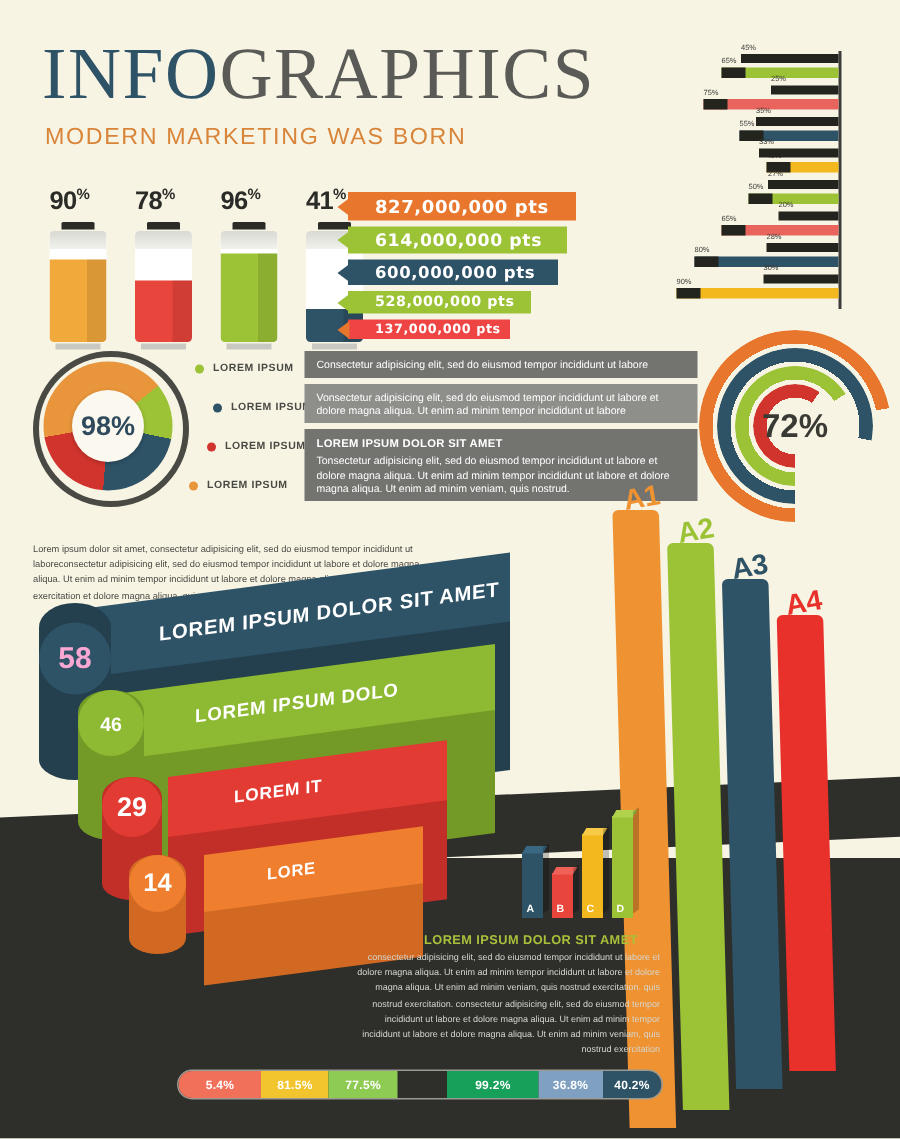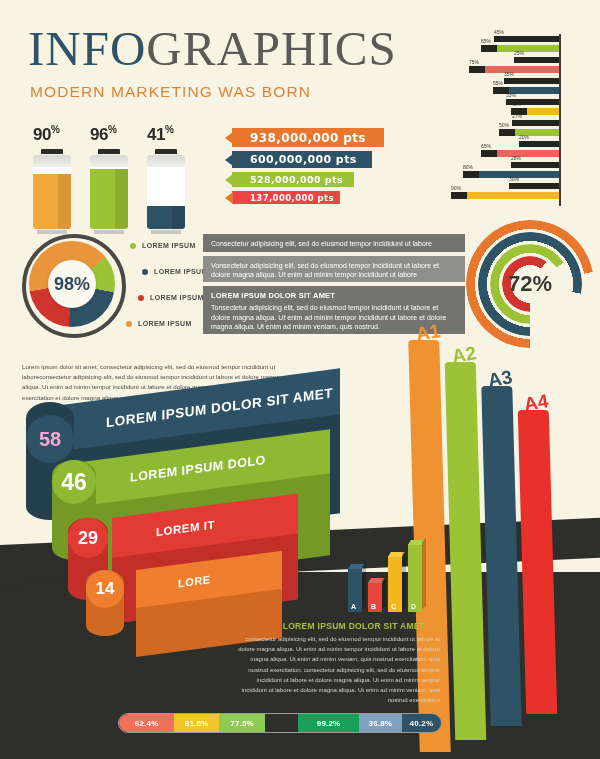--- a/index.html
+++ b/index.html
@@ -163,40 +163,51 @@
   <div class="abs" id="batteries" style="left:33px;top:124px;display:flex;gap:19px;">
       <div class="batt-wrap">
         <div class="batt-pct">90<sup>%</sup></div>
         <div class="batt-cap"></div>
         <div class="batt-body">
           <div class="batt-fill" style="height:74%;background:#f2a93b;"></div>
         </div>
         <div class="batt-foot"></div>
       </div>
       <div class="batt-wrap">
+        <div class="batt-pct">78<sup>%</sup></div>
+        <div class="batt-cap"></div>
+        <div class="batt-body">
+          <div class="batt-fill" style="height:56%;background:#e8453c;"></div>
+        </div>
+        <div class="batt-foot"></div>
+      </div>
+      <div class="batt-wrap">
         <div class="batt-pct">96<sup>%</sup></div>
         <div class="batt-cap"></div>
         <div class="batt-body">
           <div class="batt-fill" style="height:80%;background:#9cc236;"></div>
         </div>
         <div class="batt-foot"></div>
       </div>
       <div class="batt-wrap">
         <div class="batt-pct">41<sup>%</sup></div>
         <div class="batt-cap"></div>
         <div class="batt-body">
           <div class="batt-fill" style="height:30%;background:#2e5266;"></div>
         </div>
         <div class="batt-foot"></div>
       </div>
     </div>
 
   <div class="abs" id="pointbars" style="left:232px;top:128px;">
       <div class="ptbar" style="width: 152px; height: 19px; background: rgb(232, 118, 44); color: rgb(232, 118, 44); font-size: 12px; margin-bottom: 4px;">
-        <span style="color:#fff;">938,000,000 pts</span>
+        <span style="color:#fff;">827,000,000 pts</span>
+      </div>
+      <div class="ptbar" style="width: 146px; height: 18px; background: rgb(156, 194, 54); color: rgb(156, 194, 54); font-size: 11.5px; margin-bottom: 4px;">
+        <span style="color:#fff;">614,000,000 pts</span>
       </div>
       <div class="ptbar" style="width: 140px; height: 17px; background: rgb(46, 82, 102); color: rgb(46, 82, 102); font-size: 11px; margin-bottom: 4px;">
         <span style="color:#fff;">600,000,000 pts</span>
       </div>
       <div class="ptbar" style="width: 122px; height: 15px; background: rgb(156, 194, 54); color: rgb(156, 194, 54); font-size: 9.5px; margin-bottom: 4px;">
         <span style="color:#fff;">528,000,000 pts</span>
       </div>
       <div class="ptbar" style="width: 108px; height: 13px; background: #ef4444; color: rgb(232, 118, 44); font-size: 8.5px; margin-bottom: 4px;">
         <span style="color:#fff;">137,000,000 pts</span>
       </div>
@@ -329,21 +340,21 @@
       </div>
       <div class="abs" style="left: -2px; top: 4px; width: 48px; height: 118px; background: rgb(36, 64, 79); border-radius: 24px / 16.32px 16.32px 13.44px 13.44px;"></div>
       <div class="abs" style="left: -2px; top: 17px; width: 48px; height: 48px; background: rgb(46, 82, 102); border-radius: 50%; display: flex; align-items: center; justify-content: center; color: #f9a8d4; font-weight: bold; font-size: 20px;">58</div>
       <div class="p3" style="left: 54px; top: 64px; width: 248px; height: 44px;">
         <div style="position: absolute; left: 0px; top: 24.2px; width: 248px; height: 102px; background: rgb(115, 154, 39); transform: skewY(-7.5deg); transform-origin: left top;"></div>
         <div class="slab" style="left: 0px; top: 0px; width: 248px; height: 44px; background: rgb(141, 186, 50); transform: skewY(-7.5deg); transform-origin: left top; display: flex; align-items: center;">
           <span class="txt" style="position:relative;margin-left:48px;font-size:12.5px;letter-spacing:0.5px;">LOREM IPSUM DOLO</span>
         </div>
       </div>
       <div class="abs" style="left: 24px; top: 62px; width: 44px; height: 100px; background: rgb(115, 154, 39); border-radius: 22px / 14.96px 14.96px 12.32px 12.32px;"></div>
-      <div class="abs" style="left: 24px; top: 62px; width: 44px; height: 44px; background: rgb(141, 186, 50); border-radius: 50%; display: flex; align-items: center; justify-content: center; color: rgb(255, 255, 255); font-weight: bold; font-size: 23px;">46</div>
+      <div class="abs" style="left: 24px; top: 62px; width: 44px; height: 44px; background: rgb(141, 186, 50); border-radius: 50%; display: flex; align-items: center; justify-content: center; color: rgb(255, 255, 255); font-weight: bold; font-size: 13px;">46</div>
       <div class="p3" style="left: 84px; top: 120px; width: 186px; height: 40px;">
         <div style="position: absolute; left: 0px; top: 22px; width: 186px; height: 84px; background: rgb(194, 46, 40); transform: skewY(-7.5deg); transform-origin: left top;"></div>
         <div class="slab" style="left: 0px; top: 0px; width: 186px; height: 40px; background: rgb(226, 59, 52); transform: skewY(-7.5deg); transform-origin: left top; display: flex; align-items: center;">
           <span class="txt" style="position:relative;margin-left:44px;font-size:11.5px;letter-spacing:0.5px;">LOREM IT</span>
         </div>
       </div>
       <div class="abs" style="left: 40px; top: 120px; width: 40px; height: 82px; background: rgb(194, 46, 40); border-radius: 20px / 13.6px 13.6px 11.2px 11.2px;"></div>
       <div class="abs" style="left: 40px; top: 120px; width: 40px; height: 40px; background: rgb(226, 59, 52); border-radius: 50%; display: flex; align-items: center; justify-content: center; color: rgb(255, 255, 255); font-weight: bold; font-size: 18px;">29</div>
       <div class="p3" style="left: 108px; top: 172px; width: 146px; height: 38px;">
         <div style="position: absolute; left: 0px; top: 20.9px; width: 146px; height: 66px; background: rgb(209, 105, 35); transform: skewY(-7.5deg); transform-origin: left top;"></div>
@@ -375,21 +386,21 @@
         <div style="position: absolute; left: 0px; top: -4px; width: 14px; height: 5px; background: rgb(176, 210, 76); transform: skewX(-30deg); transform-origin: left bottom;"></div>
         <div style="position: absolute; left: 14px; top: -3px; width: 4px; height: 68px; background: rgba(0, 0, 0, 0.22); transform: skewY(-35deg); transform-origin: left top;"></div>
         <div class="lb" style="left: 3px; bottom: 2px;">D</div>
       </div>
     </div>
 
   <div id="sec2h">LOREM IPSUM DOLOR SIT AMET</div>
   <div id="sec2p">consectetur adipisicing elit, sed do eiusmod tempor incididunt ut labore et dolore magna aliqua. Ut enim ad minim tempor incididunt ut labore et dolore magna aliqua. Ut enim ad minim veniam, quis nostrud exercitation. quis nostrud exercitation. consectetur adipisicing elit, sed do eiusmod tempor incididunt ut labore et dolore magna aliqua. Ut enim ad minim tempor incididunt ut labore et dolore magna aliqua. Ut enim ad minim veniam, quis nostrud exercitation</div>
 
   <div id="pbar">
-      <div class="seg" style="width: 62px; background: rgb(240, 112, 90);">62.4%</div>
+      <div class="seg" style="width: 62px; background: rgb(240, 112, 90);">5.4%</div>
       <div class="seg" style="width: 50px; background: rgb(242, 197, 46);">81.5%</div>
       <div class="seg" style="width: 52px; background: rgb(142, 203, 82);">77.5%</div>
       <div class="seg" style="width: 68px; background: rgb(22, 160, 90); margin-left: 33px;">99.2%</div>
       <div class="seg" style="width: 48px; background: rgb(127, 160, 192);">36.8%</div>
       <div class="seg" style="width: 44px; background: rgb(46, 82, 102);">40.2%</div>
     </div>
 
 </div>
 
 </body></html>

